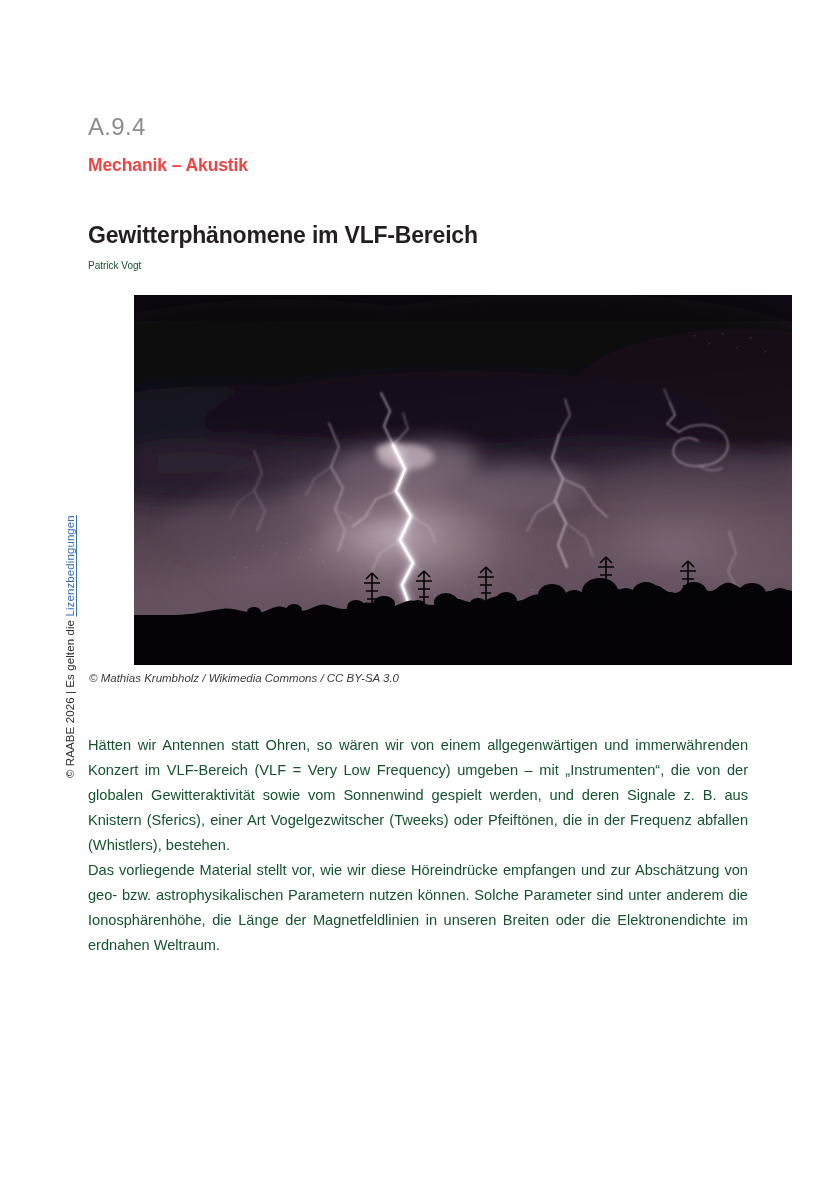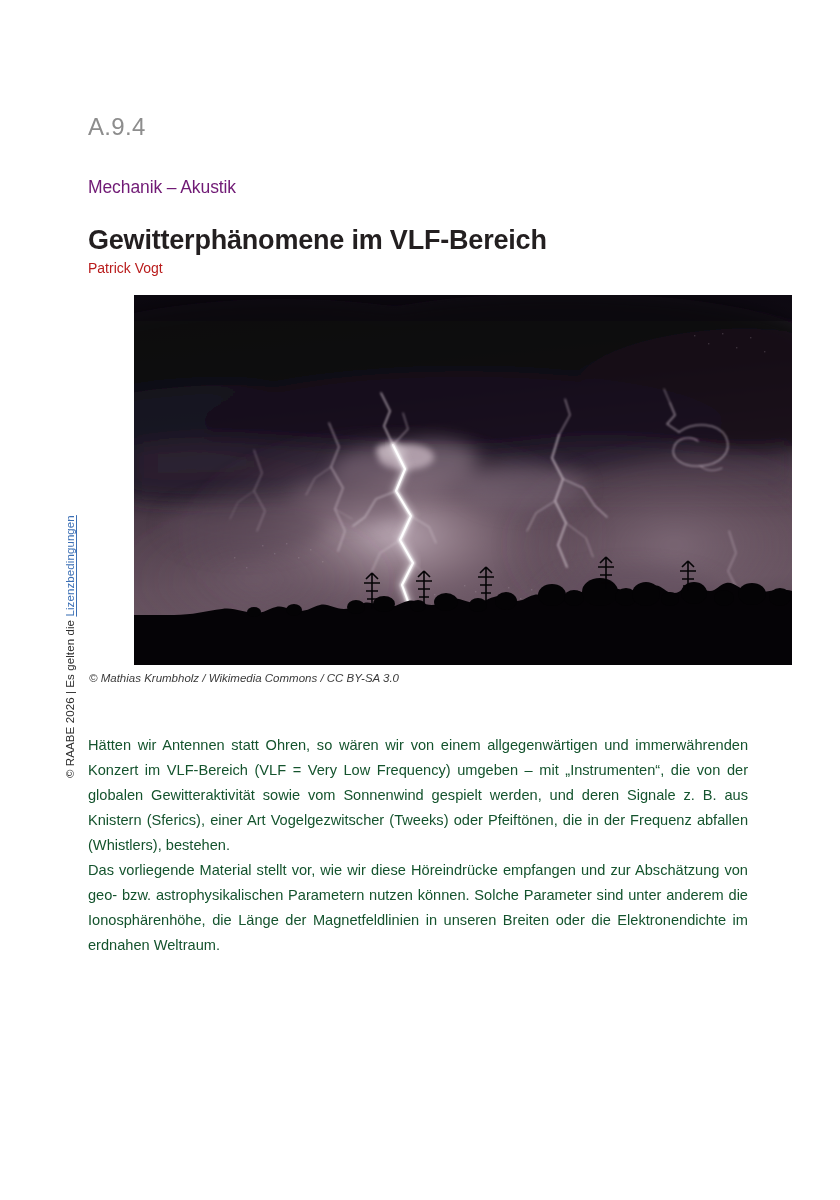--- a/index.html
+++ b/index.html
@@ -55,39 +55,38 @@
     top: 113px;
     font-size: 24px;
     font-weight: 400;
     color: #8d8d8d;
     letter-spacing: 0.3px;
   }
   .subject {
     position: absolute;
     top: 155px;
     font-size: 17.5px;
-    font-weight: 400;
-    color: #701a75;
+    font-weight: 700;
+    color: #ef4444;
     letter-spacing: -0.1px;
-    margin-top: 22px;
   }
   .doc-title {
     position: absolute;
     top: 207px;
-    font-size: 27px;
+    font-size: 23px;
     font-weight: 700;
     color: #231f20;
     letter-spacing: -0.2px;
   }
   .author {
     position: absolute;
     top: 260px;
-    font-size: 14px;
+    font-size: 10px;
     font-weight: 400;
-    color: #b91c1c;
+    color: #14532d;
   }
 
   
   .figure { position: absolute; left: 89px; top: 295px; padding-left: 45px; }
   .photo {
     position: relative;
     width: 658px;
     height: 370px;
     overflow: hidden;
     background: #120d16;

